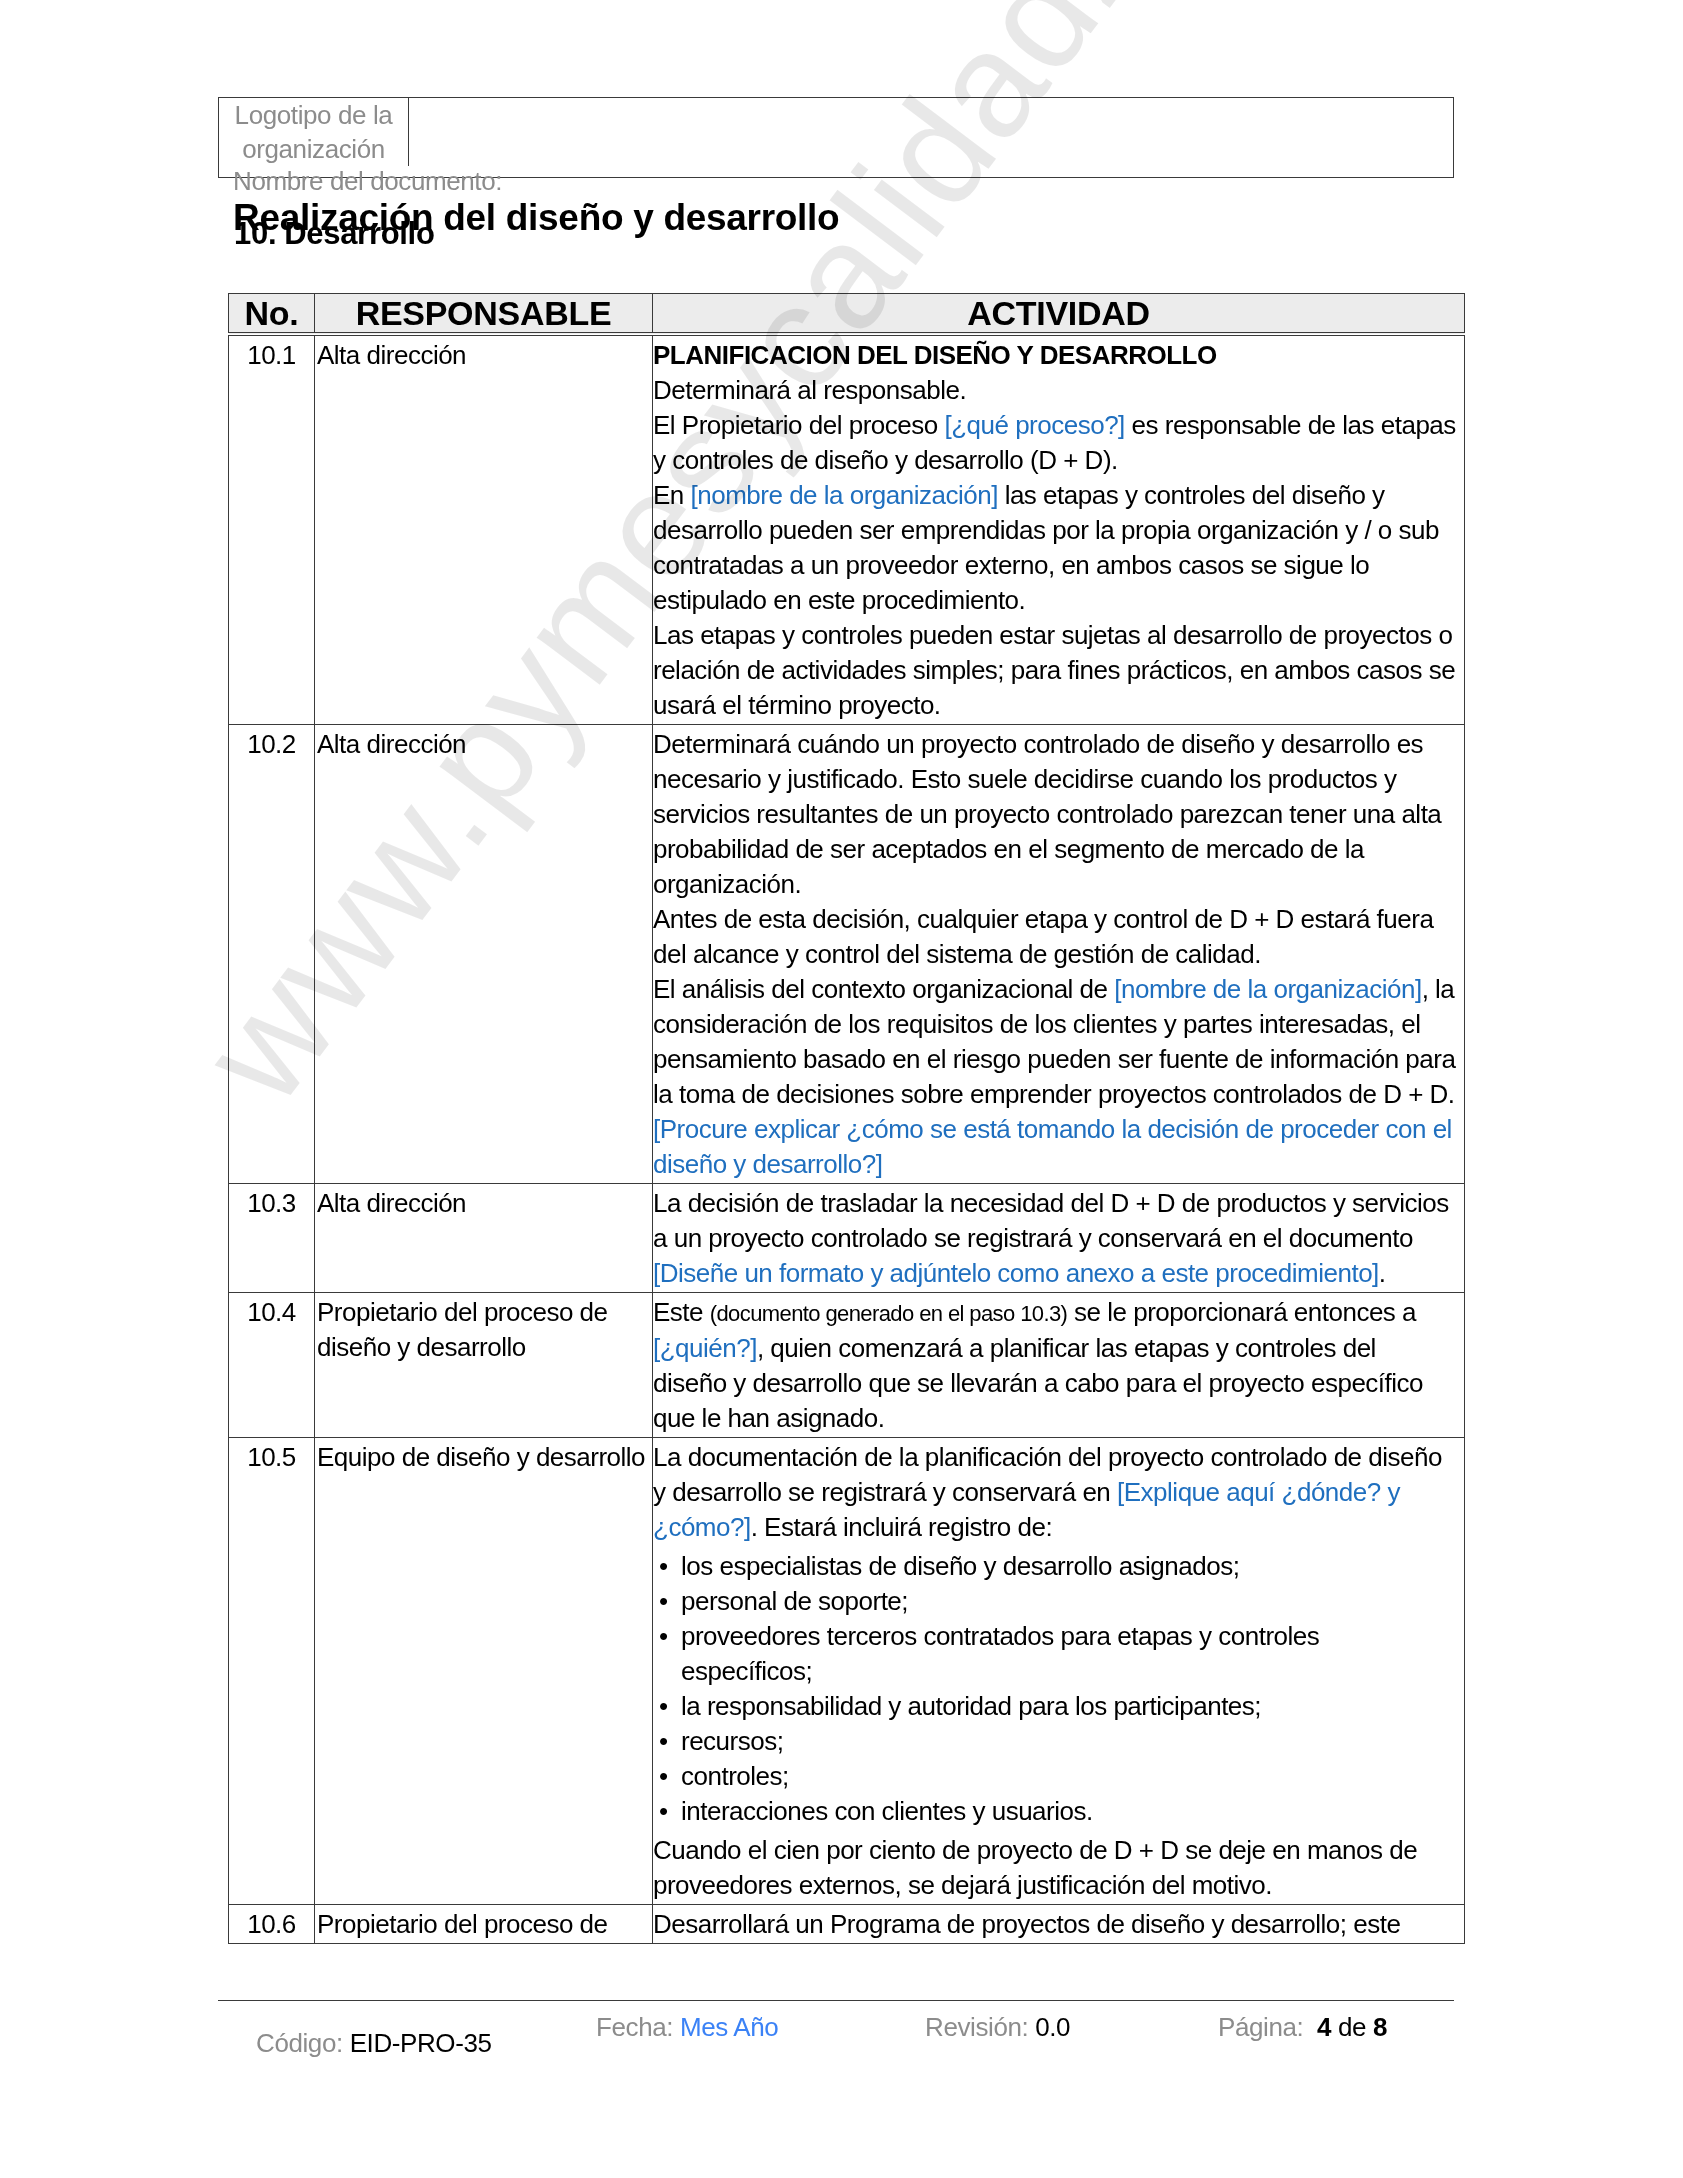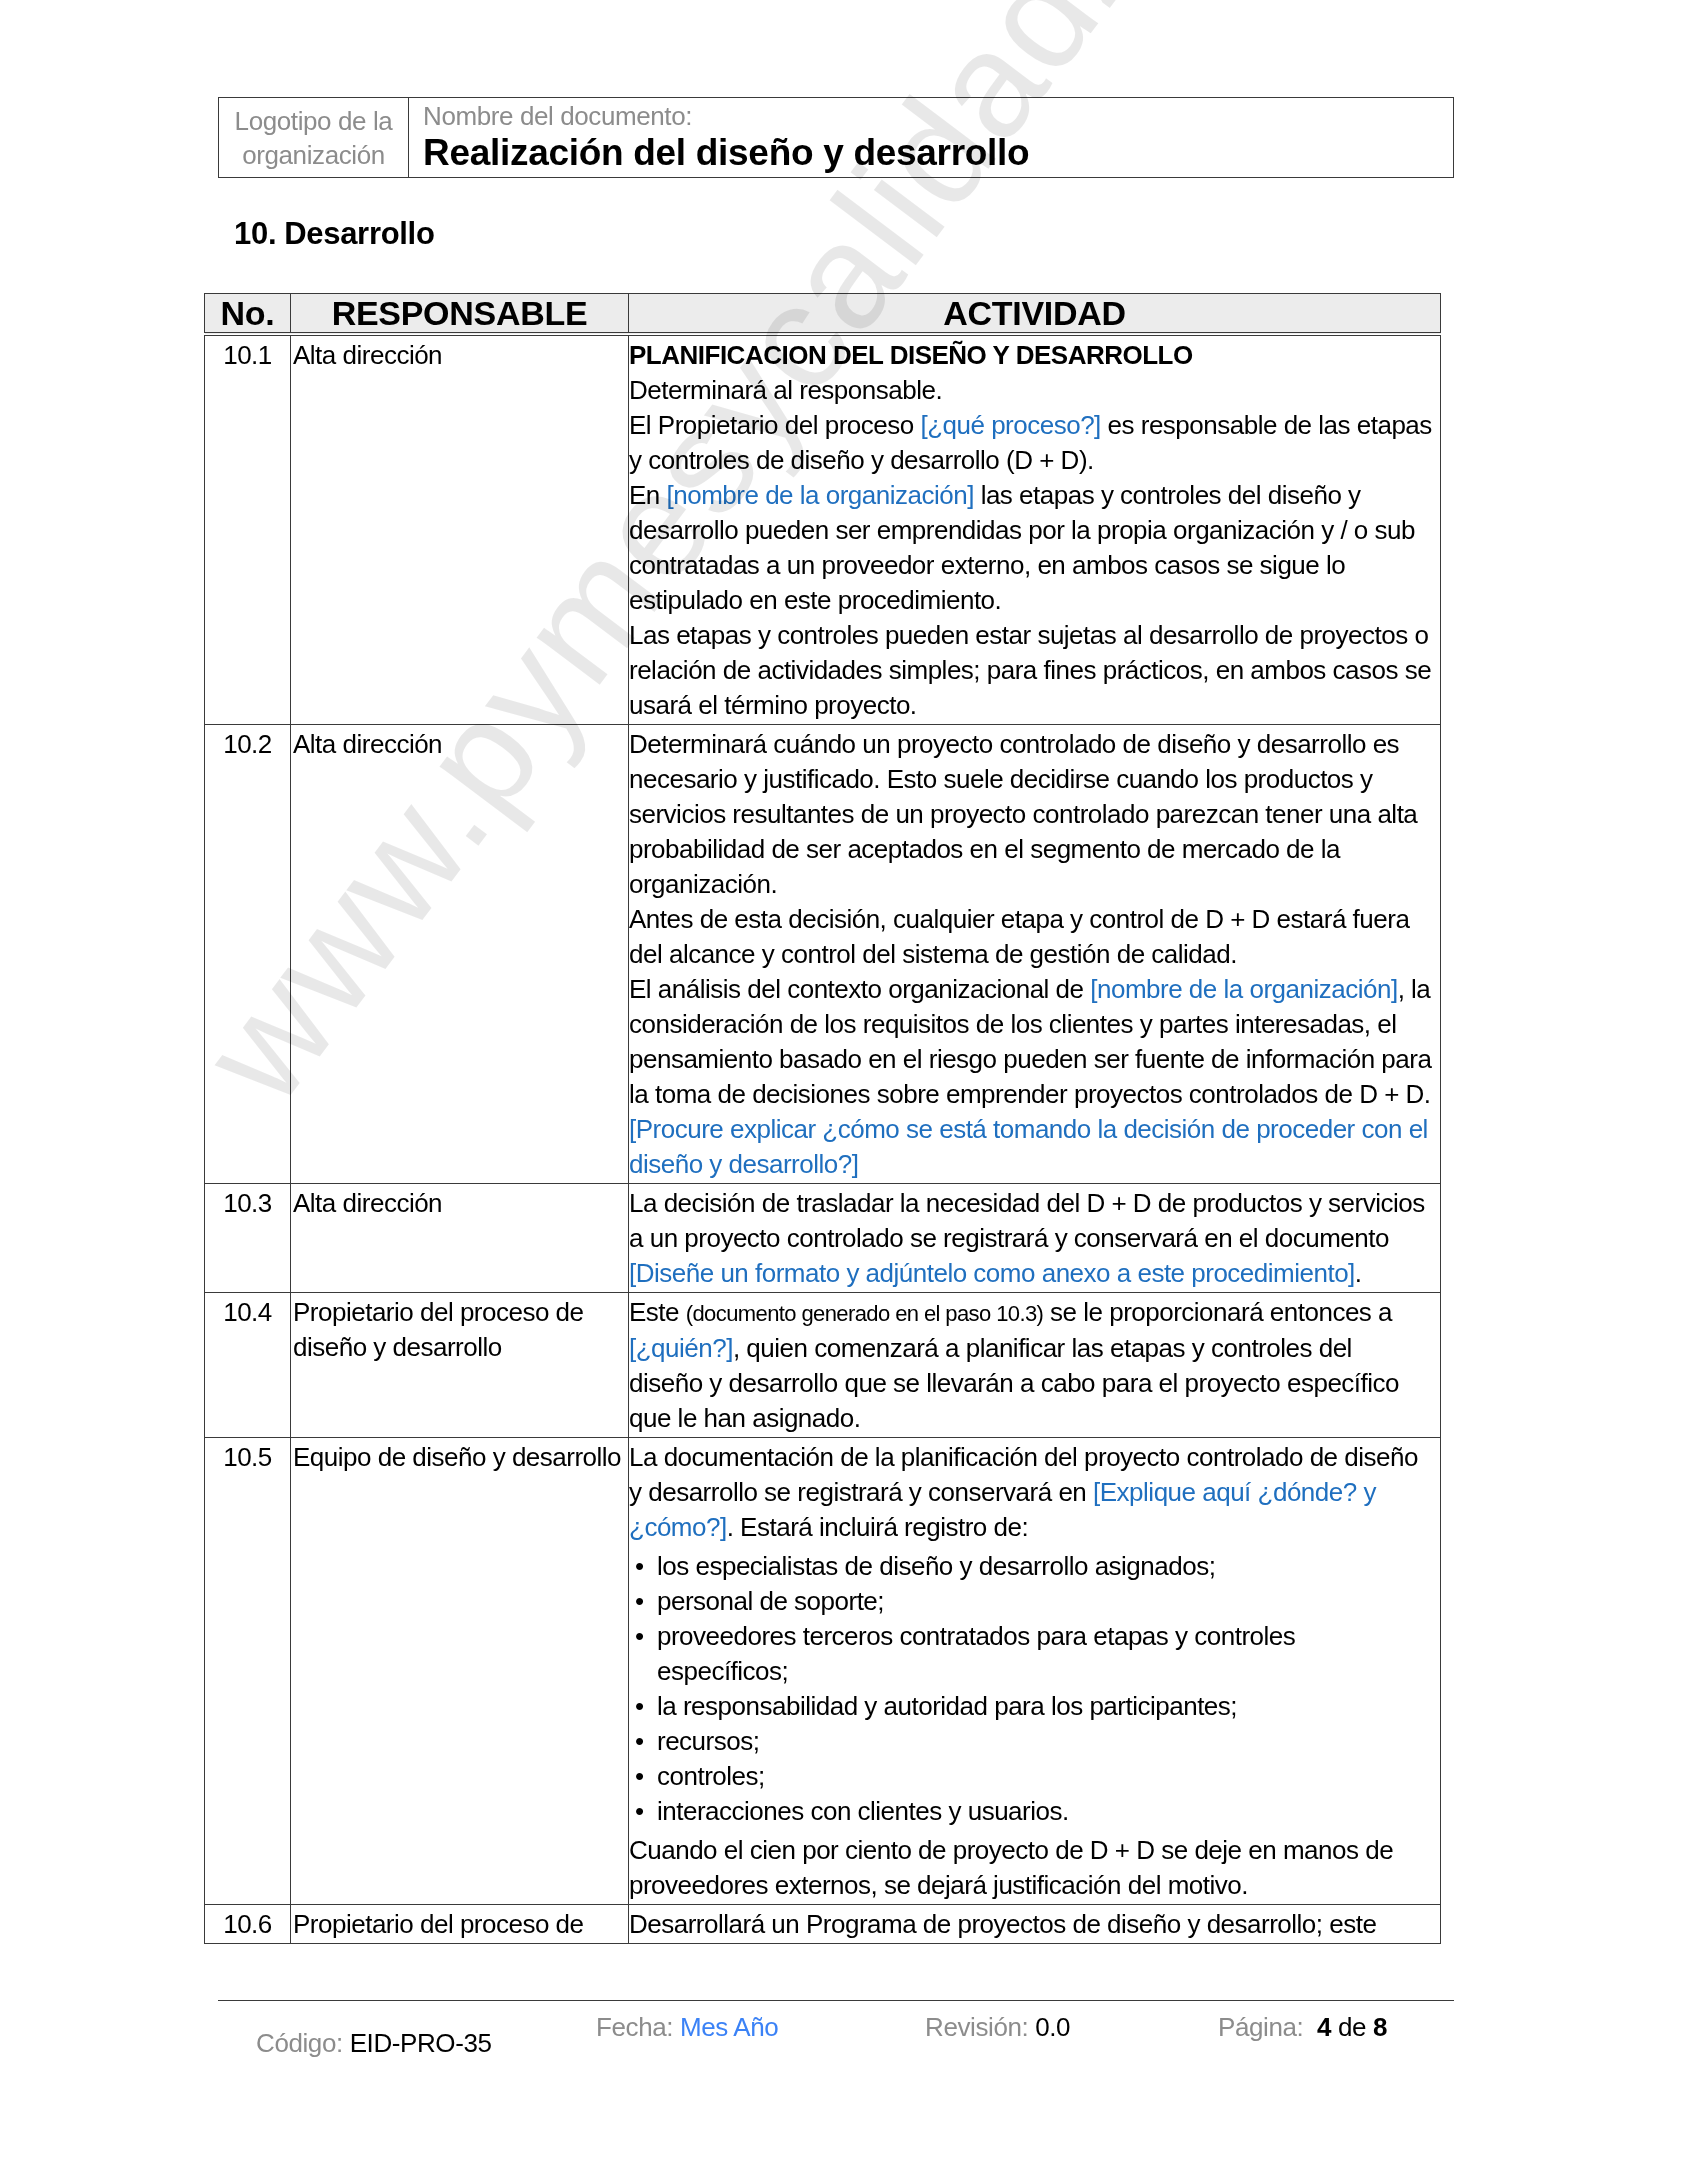--- a/index.html
+++ b/index.html
@@ -5,42 +5,42 @@
     html, body { margin: 0; padding: 0; }
     body {
       width: 1683px; height: 2178px; background: #ffffff; position: relative; overflow: hidden;
       font-family: "Liberation Sans", sans-serif; color: #000;
     }
     .page { position: absolute; left: 0; top: 0; width: 1683px; height: 2178px; }
 
     
     .doc-header {
       position: absolute; left: 218px; top: 97px; width: 1236px; height: 81px;
-      border: 1.5px solid #3a3a3a; box-sizing: border-box; display: flex;
+      border: 1.5px solid #3a3a3a; box-sizing: border-box; display: flex; flex-direction: column;
     }
     .logo-cell {
       width: 190px; border-right: 1.5px solid #3a3a3a; box-sizing: border-box;
       display: flex; flex-direction: column; justify-content: center; align-items: center;
       color: #8c8c8c; font-size: 26px; line-height: 34px; text-align: center;
       letter-spacing: -0.4px;
     }
     .title-cell { flex: 1; padding-left: 14px; display: flex; flex-direction: column; justify-content: center; }
     .doc-label { color: #8c8c8c; font-size: 26px; line-height: 30px; letter-spacing: -0.4px; }
     .doc-title { font-size: 37px; font-weight: bold; line-height: 44px; letter-spacing: -0.3px; }
 
     
     .section-title {
       position: absolute; left: 234px; top: 216px; font-size: 31px; font-weight: bold;
       letter-spacing: -0.3px;
     }
     .section-title .num { margin-right: 8px; }
 
     
     .proc-table {
-      position: absolute; left: 204px; top: 293px; width: 1236px;
+      position: absolute; left: 228px; top: 293px; width: 1236px;
       border-collapse: collapse; table-layout: fixed;
     }
     .proc-table col.c-no { width: 86px; }
     .proc-table col.c-resp { width: 338px; }
     .proc-table col.c-act { width: 812px; }
     .proc-table th {
       background: #ececec; border: 1.5px solid #3a3a3a; border-bottom: 4px double #3a3a3a;
       font-size: 34px; font-weight: bold; height: 38px; padding: 0; line-height: 34px;
       letter-spacing: -0.3px;
     }

